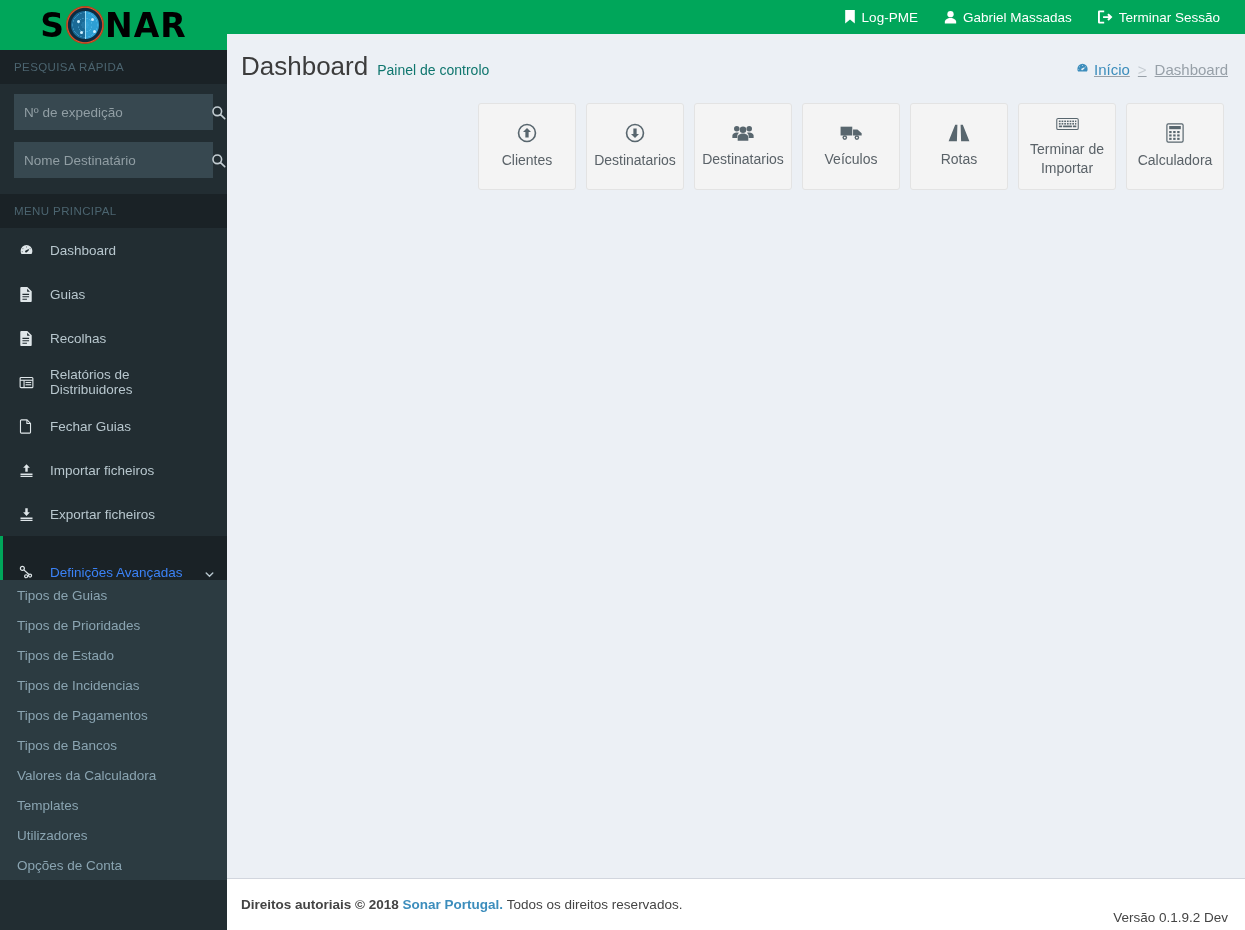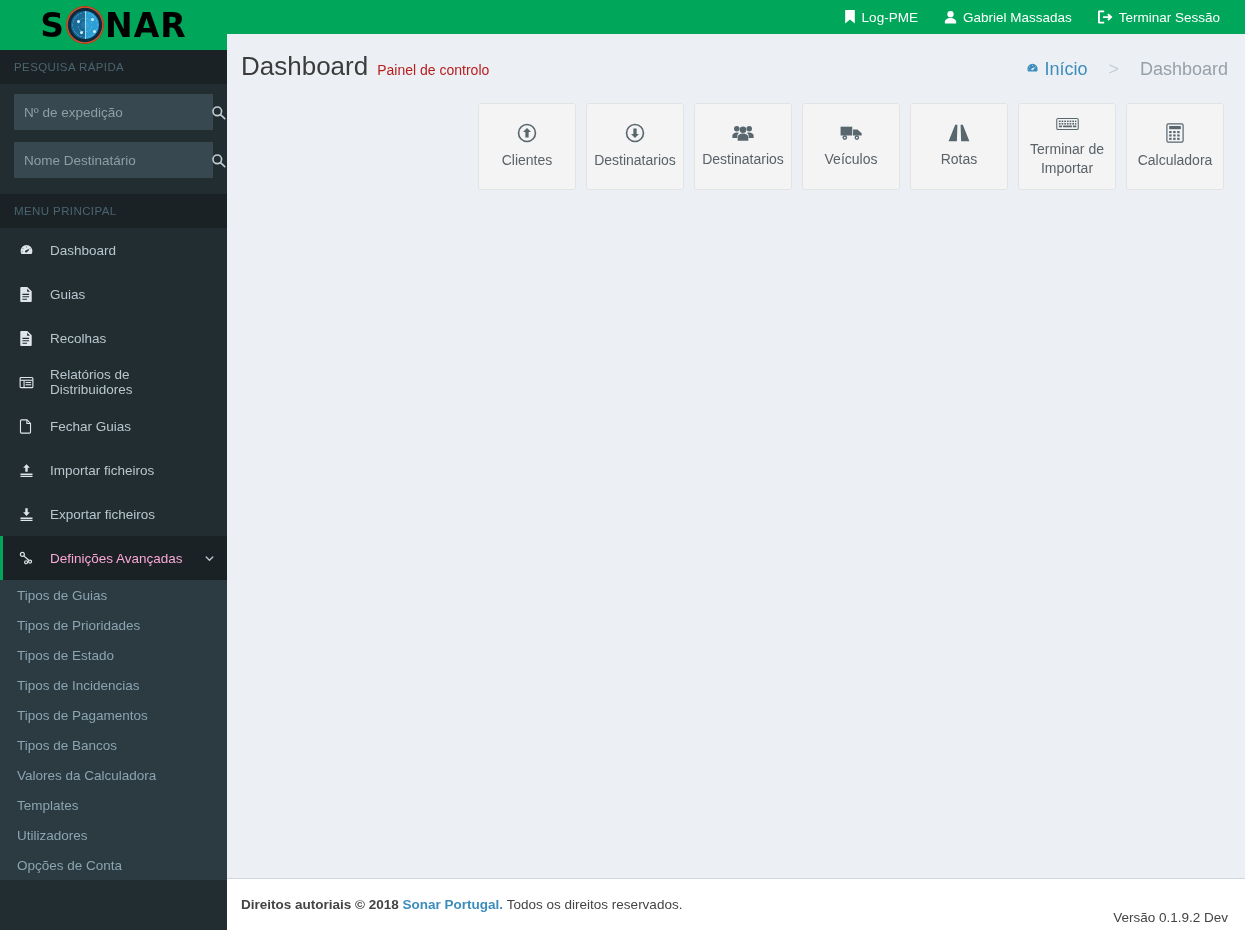--- a/index.html
+++ b/index.html
@@ -80,21 +80,21 @@
     display: flex; align-items: center; height: 44px;
     padding: 0 12px 0 16px; color: #b8c7ce; font-size: 13.5px;
     cursor: pointer; border-left: 3px solid transparent;
   }
   .menu-item .mi-ico {
     width: 22px; display: flex; align-items: center; color: #dfe6e9;
     margin-right: 9px;
   }
   .menu-item .mi-label { flex: 1; }
   .menu-item.is-open {
-    background: #1a2226; color: #f9a8d4; border-left-color: #00a65a;
+    background: #1a2226; color: #3b82f6; border-left-color: #00a65a; align-items: flex-end;
   }
   .chev { color: #b8c7ce; display: flex; align-items: center; }
 
   .submenu { list-style: none; background: #2c3b41; }
   .submenu li {
     height: 30px; display: flex; align-items: center;
     padding-left: 17px; color: #8aa4b1; font-size: 13.5px; cursor: pointer;
   }
   .sb-filler { flex: 1; background: #222d32; }
 
@@ -113,24 +113,24 @@
 
   .content { flex: 1; background: #ecf0f5; }
   .page-head {
     display: flex; align-items: baseline;
     padding: 17px 17px 0 14px;
   }
   .page-title {
     font-size: 26px; font-weight: 400; color: #3c3c3c;
     font-family: "Liberation Sans", sans-serif;
   }
-  .page-sub { font-size: 14px; color: #b91c1c; margin-left: 9px; }
+  .page-sub { font-size: 14px; color: #0f766e; margin-left: 9px; }
   .crumbs {
     margin-left: auto; display: flex; align-items: center;
-    gap: 21px; font-size: 18px; color: #97a0a8;
+    gap: 8px; font-size: 15px; color: #97a0a8; text-decoration: underline;
   }
   .crumbs a {
     color: #3c8dbc; text-decoration: none;
     display: flex; align-items: center; gap: 5px; cursor: pointer;
   }
   .crumbs .sep { color: #c5ccd2; }
 
   .tiles { display: flex; gap: 10px; padding: 21px 0 0 251px; }
   .tile {
     width: 98px; min-height: 87px; background: #f4f4f4;

